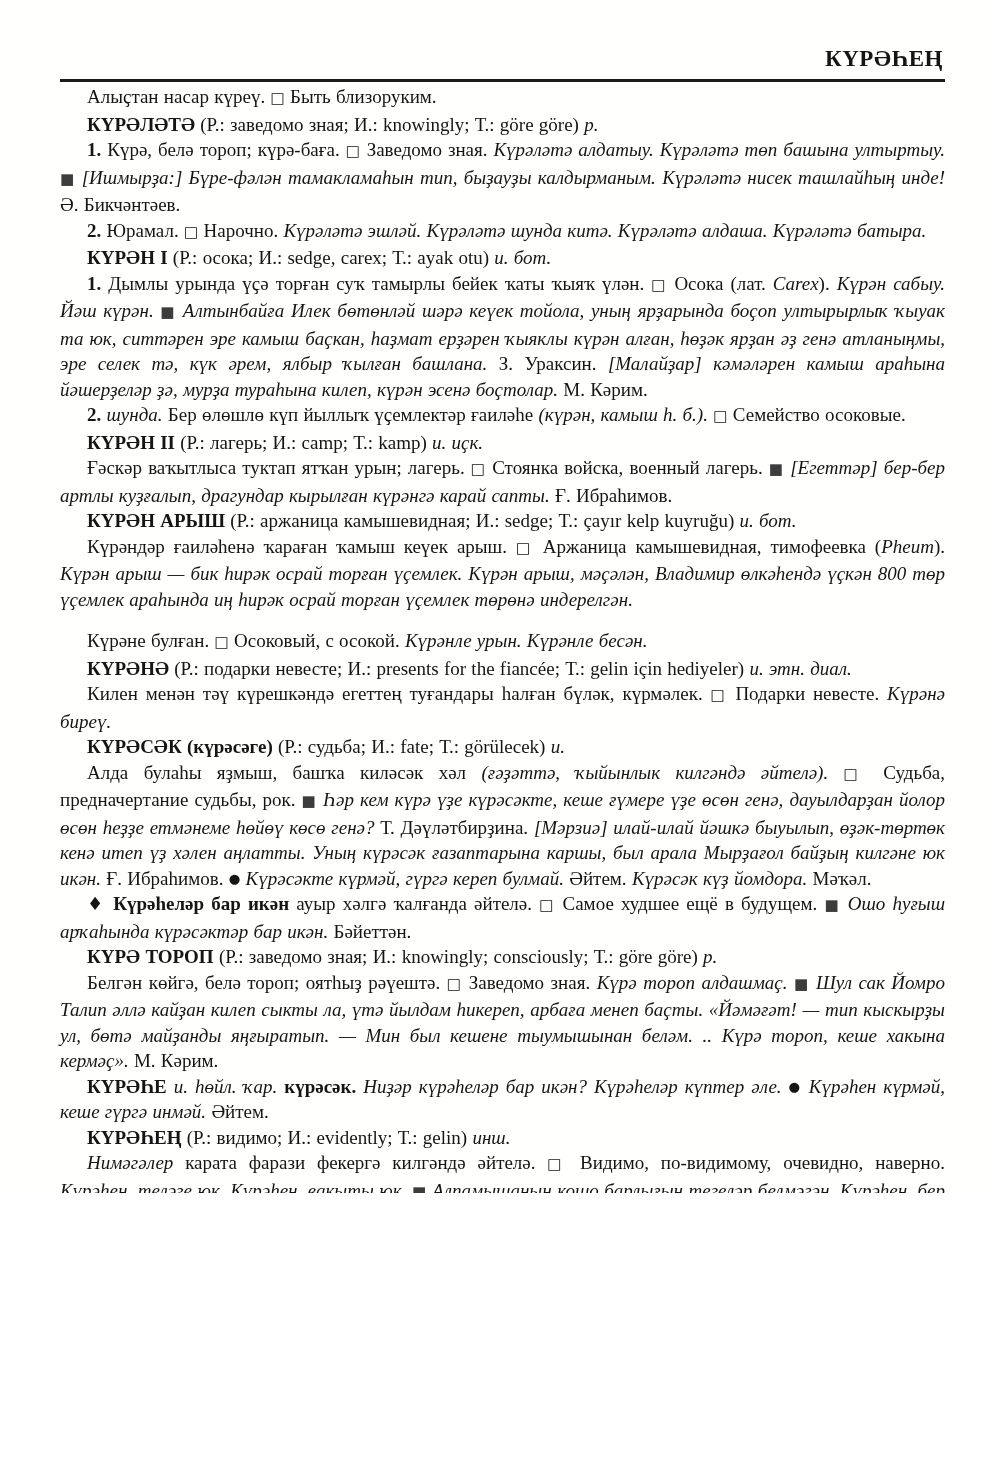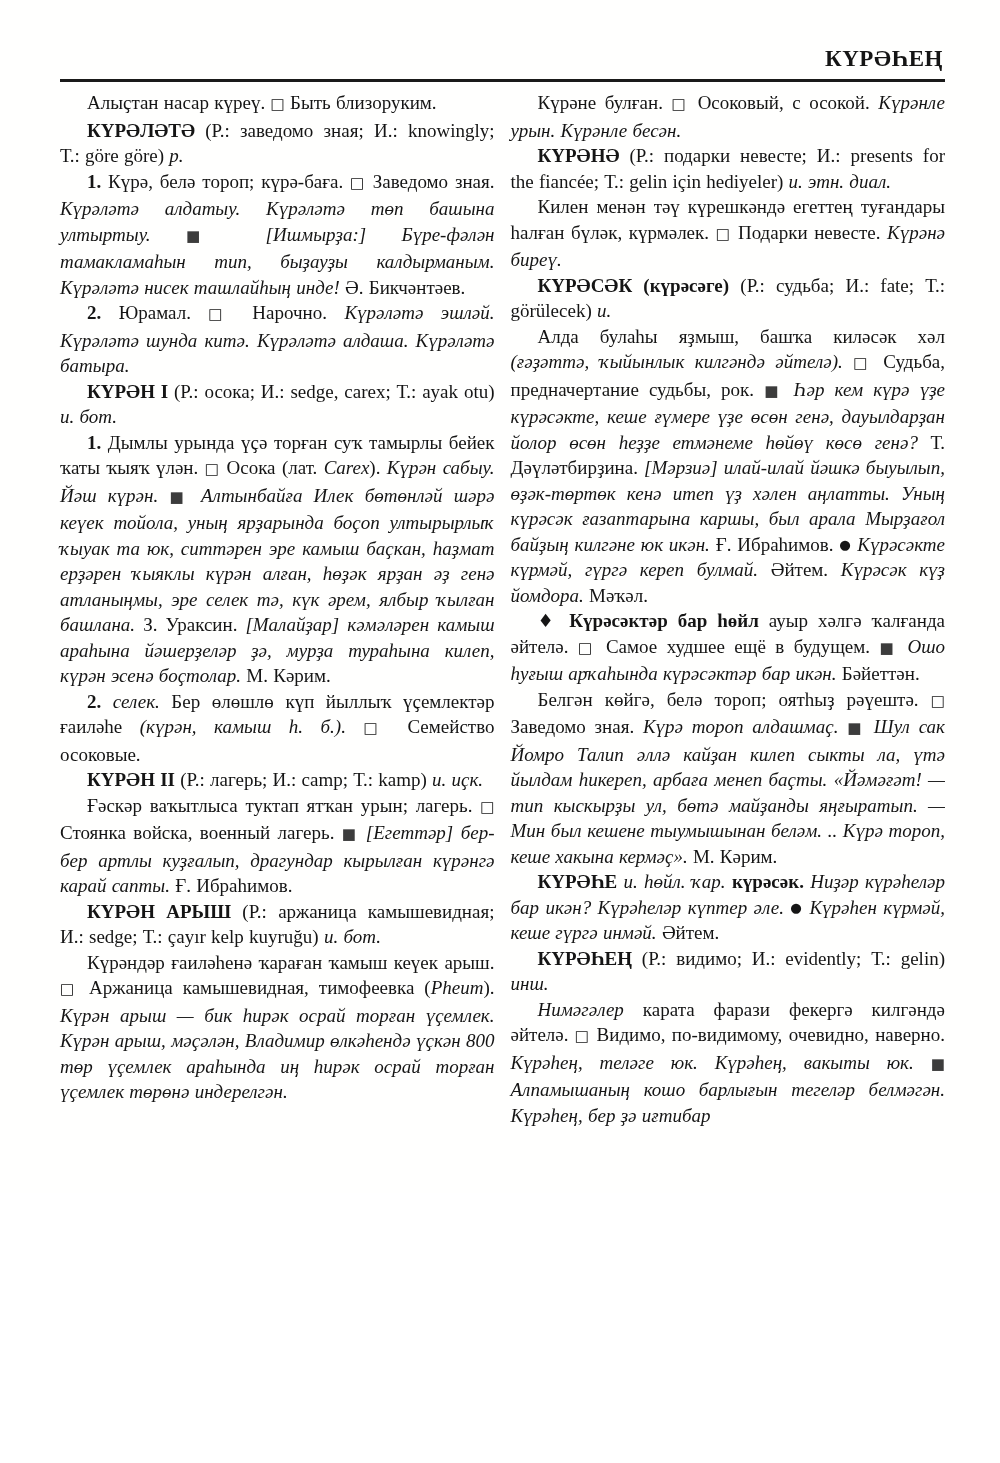--- a/index.html
+++ b/index.html
@@ -23,21 +23,22 @@
     padding-right:2px;
   }
   .head-rule {
     border:none;
     border-top:3px solid #1a1a1a;
     margin:8px 0 0 0;
   }
   .columns {
     display:flex;
     gap:16px;
-    margin-top:8px;
+    margin-top:2px;
+    flex-direction:column;
   }
   .column { flex:1 1 0; min-width:0; }
   p.para {
     margin:0;
     text-align:justify;
     text-indent:27px;
     font-size:19px;
     line-height:25.5px;
     word-spacing:0.5px;
   }
@@ -63,33 +64,34 @@
   <div class="running-head">КҮРӘҺЕҢ</div>
   <hr class="head-rule">
   <div class="columns">
     <div class="column">
         <p class="para"><span class="s-r">Алыҫтан насар күреү. </span><span class="s-ws">□</span><span class="s-r"> Быть близоруким.</span></p>
         <p class="para"><span class="s-b">КҮРӘЛӘТӘ </span><span class="s-r">(Р.: заведомо зная; И.: knowingly; Т.: göre göre) </span><span class="s-i">р.</span></p>
         <p class="para"><span class="s-b">1. </span><span class="s-r">Күрә, белә тороп; күрә-баға. </span><span class="s-ws">□</span><span class="s-r"> Заведомо зная. </span><span class="s-i">Күрәләтә алдатыу. Күрәләтә төп башына ултыртыу. </span><span class="s-bs">■</span><span class="s-i"> [Ишмырҙа:] Бүре-фәлән тамакламаһын тип, быҙауҙы калдырманым. Күрәләтә нисек ташлайһың инде! </span><span class="s-r">Ә. Бикчәнтәев.</span></p>
         <p class="para"><span class="s-b">2. </span><span class="s-r">Юрамал. </span><span class="s-ws">□</span><span class="s-r"> Нарочно. </span><span class="s-i">Күрәләтә эшләй. Күрәләтә шунда китә. Күрәләтә алдаша. Күрәләтә батыра.</span></p>
         <p class="para"><span class="s-b">КҮРӘН I </span><span class="s-r">(Р.: осока; И.: sedge, carex; Т.: ayak otu) </span><span class="s-i">и. бот.</span></p>
         <p class="para"><span class="s-b">1. </span><span class="s-r">Дымлы урында үҫә торған суҡ тамырлы бейек ҡаты ҡыяҡ үлән. </span><span class="s-ws">□</span><span class="s-r"> Осока (лат. </span><span class="s-i">Carex</span><span class="s-r">). </span><span class="s-i">Күрән сабыу. Йәш күрән. </span><span class="s-bs">■</span><span class="s-i"> Алтынбайға Илек бөтөнләй шәрә кеүек тойола, уның ярҙарында боҫоп ултырырлыҡ ҡыуак та юк, ситтәрен эре камыш баҫкан, һаҙмат ерҙәрен ҡыяклы күрән алған, һөҙәк ярҙан әҙ генә атланыңмы, эре селек тә, күк әрем, ялбыр ҡылған башлана. </span><span class="s-r">З. Ураксин. </span><span class="s-i">[Малайҙар] кәмәләрен камыш араһына йәшерҙеләр ҙә, мурҙа тураһына килеп, күрән эсенә боҫтолар. </span><span class="s-r">М. Кәрим.</span></p>
-        <p class="para"><span class="s-b">2. </span><span class="s-i">селек. </span><span class="s-r">Бер өлөшлө күп йыллыҡ үҫемлектәр ғаиләһе </span><span class="s-i">(күрән, камыш һ. б.). </span><span class="s-ws">□</span><span class="s-r"> Семейство осоковые.</span></p>
+        <p class="para"><span class="s-b">2. </span><span class="s-i">шунда. </span><span class="s-r">Бер өлөшлө күп йыллыҡ үҫемлектәр ғаиләһе </span><span class="s-i">(күрән, камыш һ. б.). </span><span class="s-ws">□</span><span class="s-r"> Семейство осоковые.</span></p>
         <p class="para"><span class="s-b">КҮРӘН II </span><span class="s-r">(Р.: лагерь; И.: camp; Т.: kamp) </span><span class="s-i">и. иҫк.</span></p>
         <p class="para"><span class="s-r">Ғәскәр ваҡытлыса туктап ятҡан урын; лагерь. </span><span class="s-ws">□</span><span class="s-r"> Стоянка войска, военный лагерь. </span><span class="s-bs">■</span><span class="s-i"> [Егеттәр] бер-бер артлы куҙғалып, драгундар кырылған күрәнгә карай сапты. </span><span class="s-r">Ғ. Ибраһимов.</span></p>
         <p class="para"><span class="s-b">КҮРӘН АРЫШ </span><span class="s-r">(Р.: аржаница камышевидная; И.: sedge; Т.: çayır kelp kuyruğu) </span><span class="s-i">и. бот.</span></p>
         <p class="para"><span class="s-r">Күрәндәр ғаиләһенә ҡараған ҡамыш кеүек арыш. </span><span class="s-ws">□</span><span class="s-r"> Аржаница камышевидная, тимофеевка (</span><span class="s-i">Pheum</span><span class="s-r">). </span><span class="s-i">Күрән арыш — бик һирәк осрай торған үҫемлек. Күрән арыш, мәҫәлән, Владимир өлкәһендә үҫкән 800 төр үҫемлек араһында иң һирәк осрай торған үҫемлек төрөнә индерелгән.</span></p>
       </div>
     <div class="column">
         <p class="para"><span class="s-r">Күрәне булған. </span><span class="s-ws">□</span><span class="s-r"> Осоковый, с осокой. </span><span class="s-i">Күрәнле урын. Күрәнле бесән.</span></p>
         <p class="para"><span class="s-b">КҮРӘНӘ </span><span class="s-r">(Р.: подарки невесте; И.: presents for the fiancée; Т.: gelin için hediyeler) </span><span class="s-i">и. этн. диал.</span></p>
         <p class="para"><span class="s-r">Килен менән тәү күрешкәндә егеттең туғандары һалған бүләк, күрмәлек. </span><span class="s-ws">□</span><span class="s-r"> Подарки невесте. </span><span class="s-i">Күрәнә биреү.</span></p>
         <p class="para"><span class="s-b">КҮРӘСӘК (күрәсәге) </span><span class="s-r">(Р.: судьба; И.: fate; Т.: görülecek) </span><span class="s-i">и.</span></p>
         <p class="para"><span class="s-r">Алда булаһы яҙмыш, башҡа киләсәк хәл </span><span class="s-i">(ғәҙәттә, ҡыйынлык килгәндә әйтелә). </span><span class="s-ws">□</span><span class="s-r"> Судьба, предначертание судьбы, рок. </span><span class="s-bs">■</span><span class="s-i"> Һәр кем күрә үҙе күрәсәкте, кеше ғүмере үҙе өсөн генә, дауылдарҙан йолор өсөн һеҙҙе етмәнеме һөйөү көсө генә? </span><span class="s-r">Т. Дәүләтбирҙина. </span><span class="s-i">[Мәрзиә] илай-илай йәшкә быуылып, өҙәк-төртөк кенә итеп үҙ хәлен аңлатты. Уның күрәсәк ғазаптарына каршы, был арала Мырҙағол байҙың килгәне юк икән. </span><span class="s-r">Ғ. Ибраһимов. </span><span class="s-bu">●</span><span class="s-i"> Күрәсәкте күрмәй, гүргә кереп булмай. </span><span class="s-r">Әйтем. </span><span class="s-i">Күрәсәк күҙ йомдора. </span><span class="s-r">Мәҡәл.</span></p>
-        <p class="para"><span class="s-dm">♦ </span><span class="s-b">Күрәсәктәр бар һөйл </span><span class="s-r">ауыр хәлгә ҡалғанда әйтелә. </span><span class="s-ws">□</span><span class="s-r"> Самое худшее ещё в будущем. </span><span class="s-bs">■</span><span class="s-i"> Ошо һуғыш арҡаһында күрәсәктәр бар икән. </span><span class="s-r">Бәйеттән.</span></p>
+        <p class="para"><span class="s-dm">♦ </span><span class="s-b">Күрәһеләр бар икән </span><span class="s-r">ауыр хәлгә ҡалғанда әйтелә. </span><span class="s-ws">□</span><span class="s-r"> Самое худшее ещё в будущем. </span><span class="s-bs">■</span><span class="s-i"> Ошо һуғыш арҡаһында күрәсәктәр бар икән. </span><span class="s-r">Бәйеттән.</span></p>
+        <p class="para"><span class="s-b">КҮРӘ ТОРОП </span><span class="s-r">(Р.: заведомо зная; И.: knowingly; consciously; Т.: göre göre) </span><span class="s-i">р.</span></p>
         <p class="para"><span class="s-r">Белгән көйгә, белә тороп; оятһыҙ рәүештә. </span><span class="s-ws">□</span><span class="s-r"> Заведомо зная. </span><span class="s-i">Күрә тороп алдашмаҫ. </span><span class="s-bs">■</span><span class="s-i"> Шул сак Йомро Талип әллә кайҙан килеп сыкты ла, үтә йылдам һикереп, арбаға менеп баҫты. «Йәмәғәт! — тип кыскырҙы ул, бөтә майҙанды яңғыратып. — Мин был кешене тыумышынан беләм. .. Күрә тороп, кеше хакына кермәҫ». </span><span class="s-r">М. Кәрим.</span></p>
         <p class="para"><span class="s-b">КҮРӘҺЕ </span><span class="s-i">и. һөйл. ҡар. </span><span class="s-b">күрәсәк. </span><span class="s-i">Ниҙәр күрәһеләр бар икән? Күрәһеләр күптер әле. </span><span class="s-bu">●</span><span class="s-i"> Күрәһен күрмәй, кеше гүргә инмәй. </span><span class="s-r">Әйтем.</span></p>
         <p class="para"><span class="s-b">КҮРӘҺЕҢ </span><span class="s-r">(Р.: видимо; И.: evidently; Т.: gelin) </span><span class="s-i">инш.</span></p>
         <p class="para"><span class="s-i">Нимәгәлер </span><span class="s-r">карата фарази фекергә килгәндә әйтелә. </span><span class="s-ws">□</span><span class="s-r"> Видимо, по-видимому, очевидно, наверно. </span><span class="s-i">Күрәһең, теләге юк. Күрәһең, вакыты юк. </span><span class="s-bs">■</span><span class="s-i"> Алпамышаның кошо барлығын тегеләр белмәгән. Күрәһең, бер ҙә иғтибар</span></p>
       </div>
   </div>
   <div class="page-number">857</div>
 </div>
 
 </body></html>

